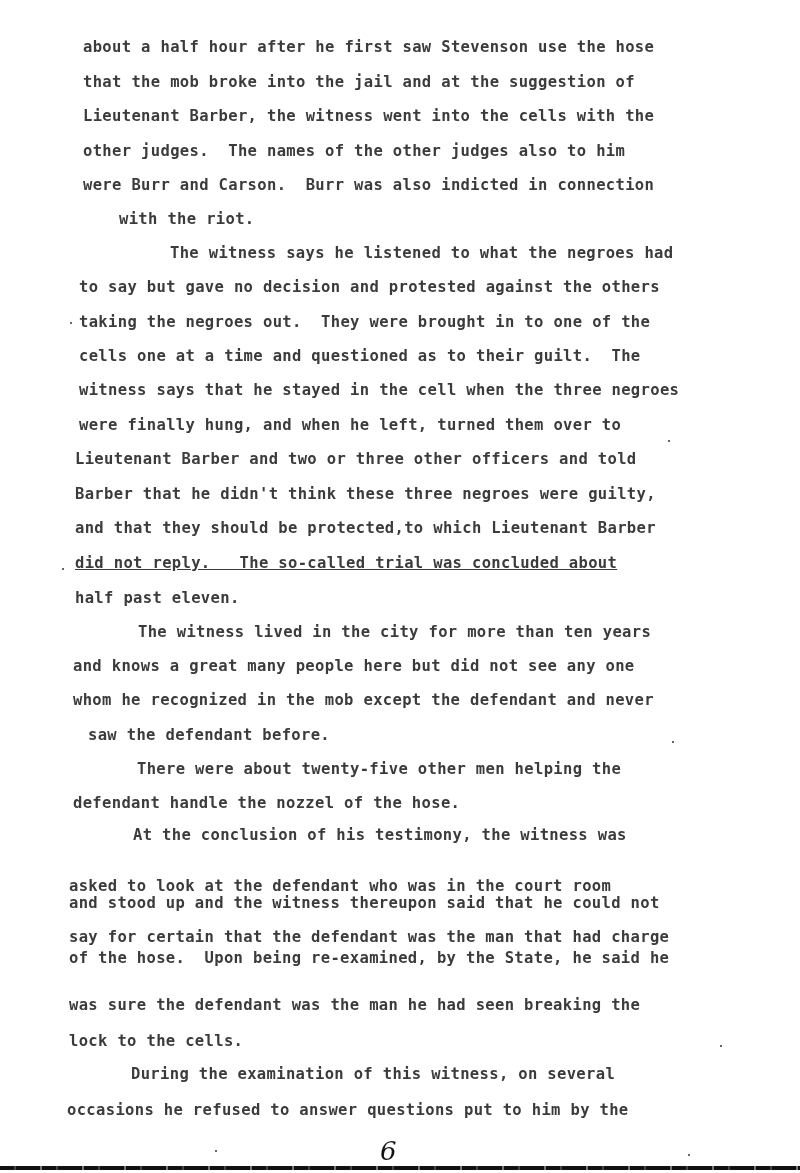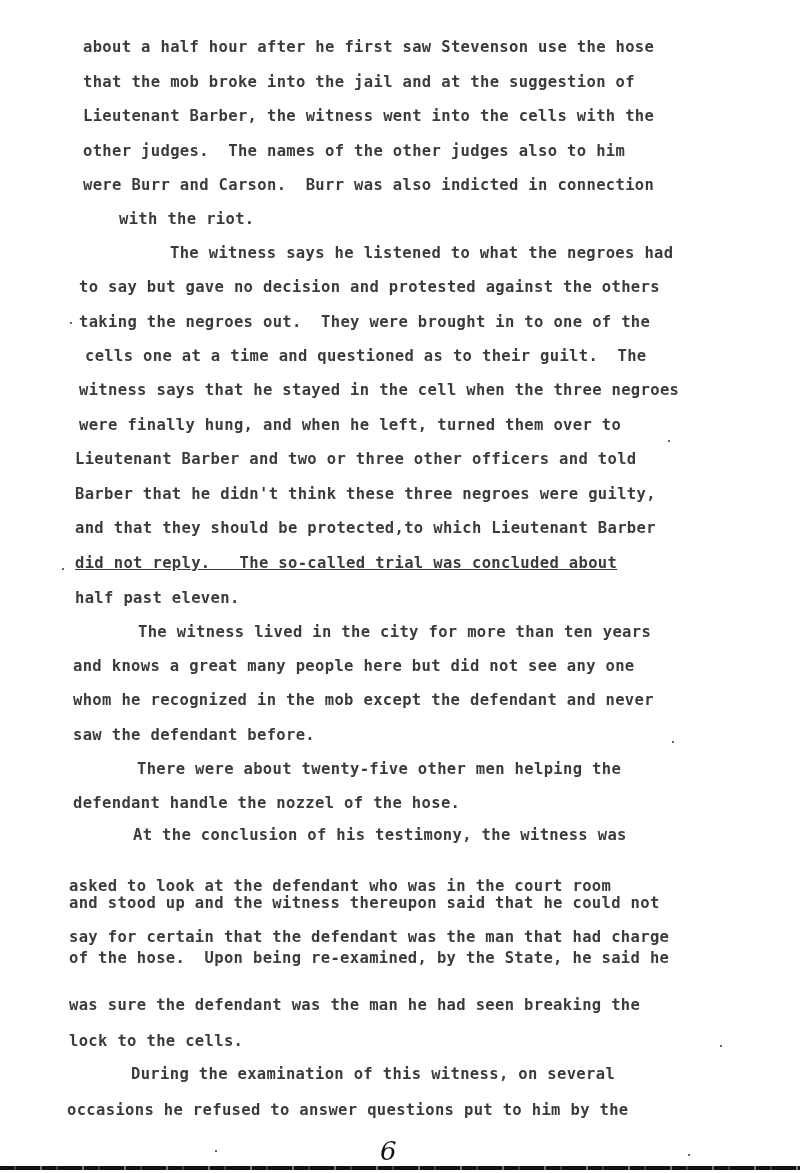--- a/index.html
+++ b/index.html
@@ -64,32 +64,32 @@
   <div id="lines">
       <div class="line" style="left: 83px; top: 37px;">about a half hour after he first saw Stevenson use the hose</div>
       <div class="line" style="left: 83px; top: 72px;">that the mob broke into the jail and at the suggestion of</div>
       <div class="line" style="left: 83px; top: 106px;">Lieutenant Barber, the witness went into the cells with the</div>
       <div class="line" style="left: 83px; top: 141px;">other judges.  The names of the other judges also to him</div>
       <div class="line" style="left: 83px; top: 175px;">were Burr and Carson.  Burr was also indicted in connection</div>
       <div class="line" style="left: 83px; top: 209px; margin-left: 36px;">with the riot.</div>
       <div class="line" style="left: 146px; top: 243px; margin-left: 24px;">The witness says he listened to what the negroes had</div>
       <div class="line" style="left: 79px; top: 277px;">to say but gave no decision and protested against the others</div>
       <div class="line" style="left: 79px; top: 312px;">taking the negroes out.  They were brought in to one of the</div>
-      <div class="line" style="left: 79px; top: 346px; margin-left: 6px;">cells one at a time and questioned as to their guilt.  The</div>
+      <div class="line" style="left: 79px; top: 346px;">cells one at a time and questioned as to their guilt.  The</div>
       <div class="line" style="left: 79px; top: 380px;">witness says that he stayed in the cell when the three negroes</div>
       <div class="line" style="left: 79px; top: 415px;">were finally hung, and when he left, turned them over to</div>
       <div class="line" style="left: 75px; top: 449px;">Lieutenant Barber and two or three other officers and told</div>
       <div class="line" style="left: 75px; top: 484px;">Barber that he didn't think these three negroes were guilty,</div>
       <div class="line" style="left: 75px; top: 518px;">and that they should be protected,to which Lieutenant Barber</div>
       <div class="line" style="left: 75px; top: 553px; text-decoration: underline;">did not reply.   The so-called trial was concluded about</div>
       <div class="line" style="left: 75px; top: 588px;">half past eleven.</div>
       <div class="line" style="left: 138px; top: 622px;">The witness lived in the city for more than ten years</div>
       <div class="line" style="left: 73px; top: 656px;">and knows a great many people here but did not see any one</div>
       <div class="line" style="left: 73px; top: 690px;">whom he recognized in the mob except the defendant and never</div>
-      <div class="line" style="left: 73px; top: 725px;">saw the defendant before.</div>
+      <div class="line" style="left: 88px; top: 725px;">saw the defendant before.</div>
       <div class="line" style="left: 137px; top: 759px;">There were about twenty-five other men helping the</div>
       <div class="line" style="left: 73px; top: 793px;">defendant handle the nozzel of the hose.</div>
       <div class="line" style="left: 133px; top: 825px;">At the conclusion of his testimony, the witness was</div>
       <div class="line" style="left: 69px; top: 876px;">asked to look at the defendant who was in the court room</div>
       <div class="line" style="left: 69px; top: 893px;">and stood up and the witness thereupon said that he could not</div>
       <div class="line" style="left: 69px; top: 927px;">say for certain that the defendant was the man that had charge</div>
       <div class="line" style="left: 69px; top: 948px;">of the hose.  Upon being re-examined, by the State, he said he</div>
       <div class="line" style="left: 69px; top: 995px;">was sure the defendant was the man he had seen breaking the</div>
       <div class="line" style="left: 69px; top: 1031px;">lock to the cells.</div>
       <div class="line" style="left: 131px; top: 1064px;">During the examination of this witness, on several</div>

